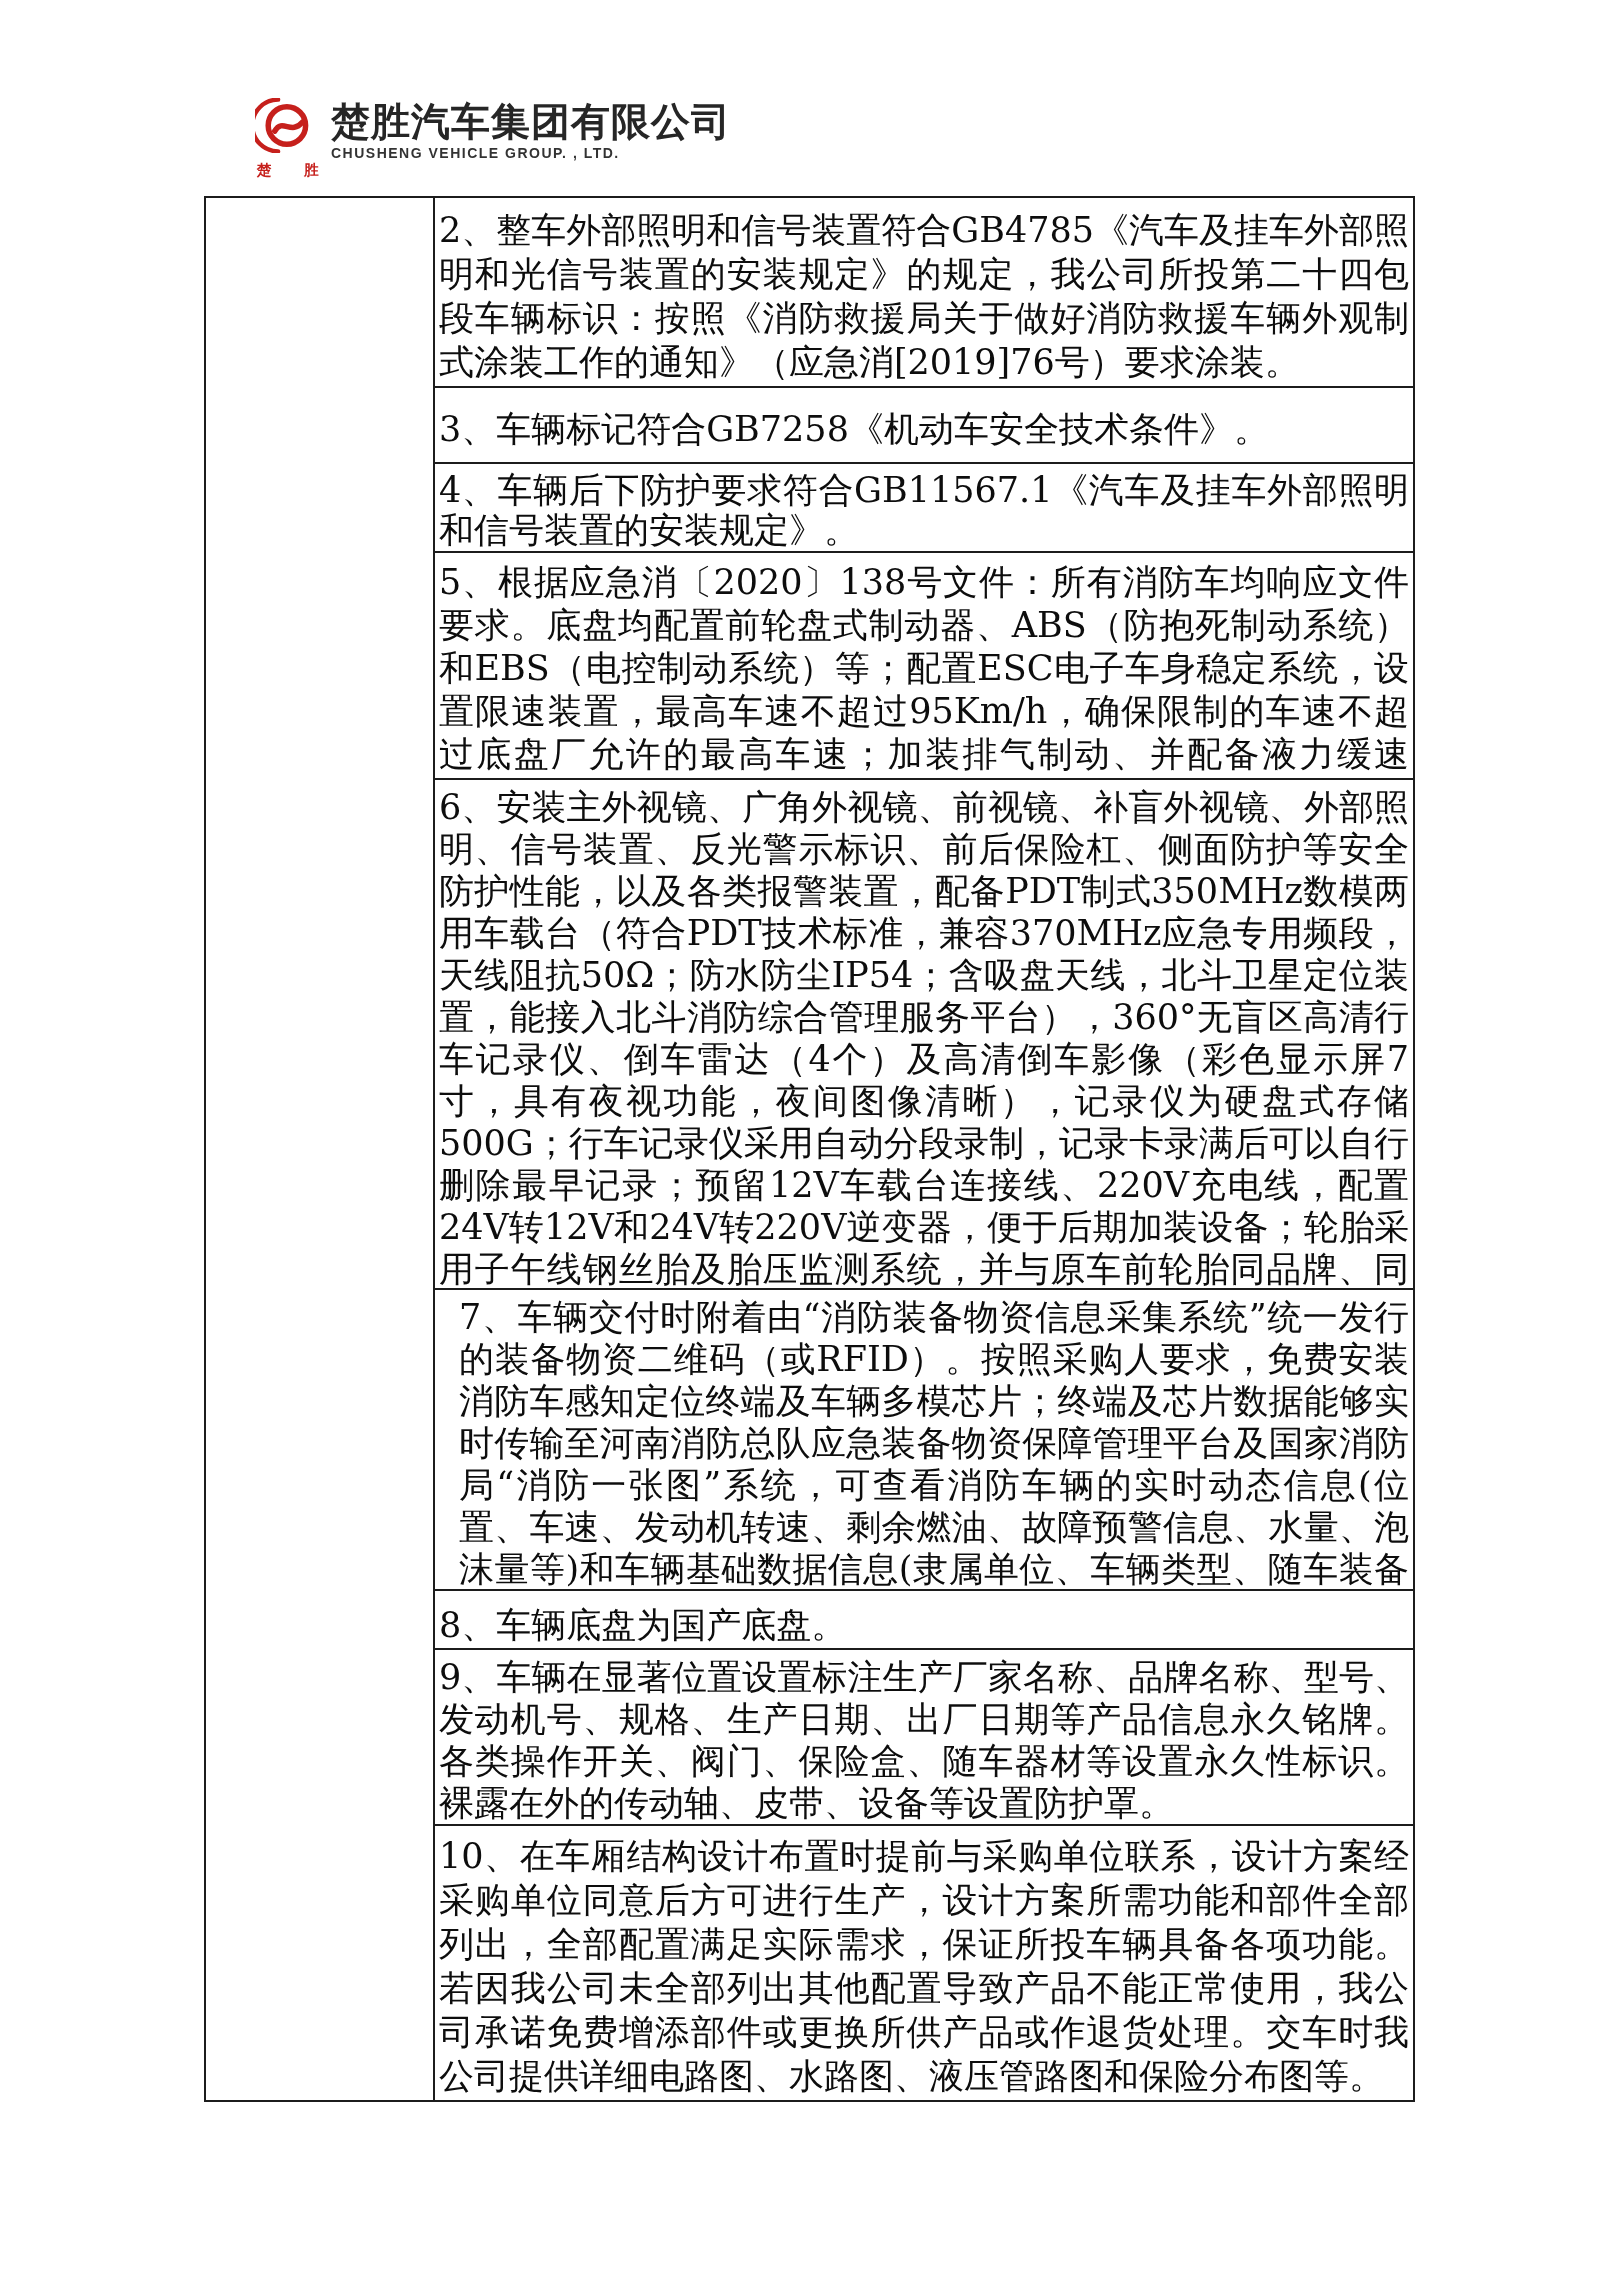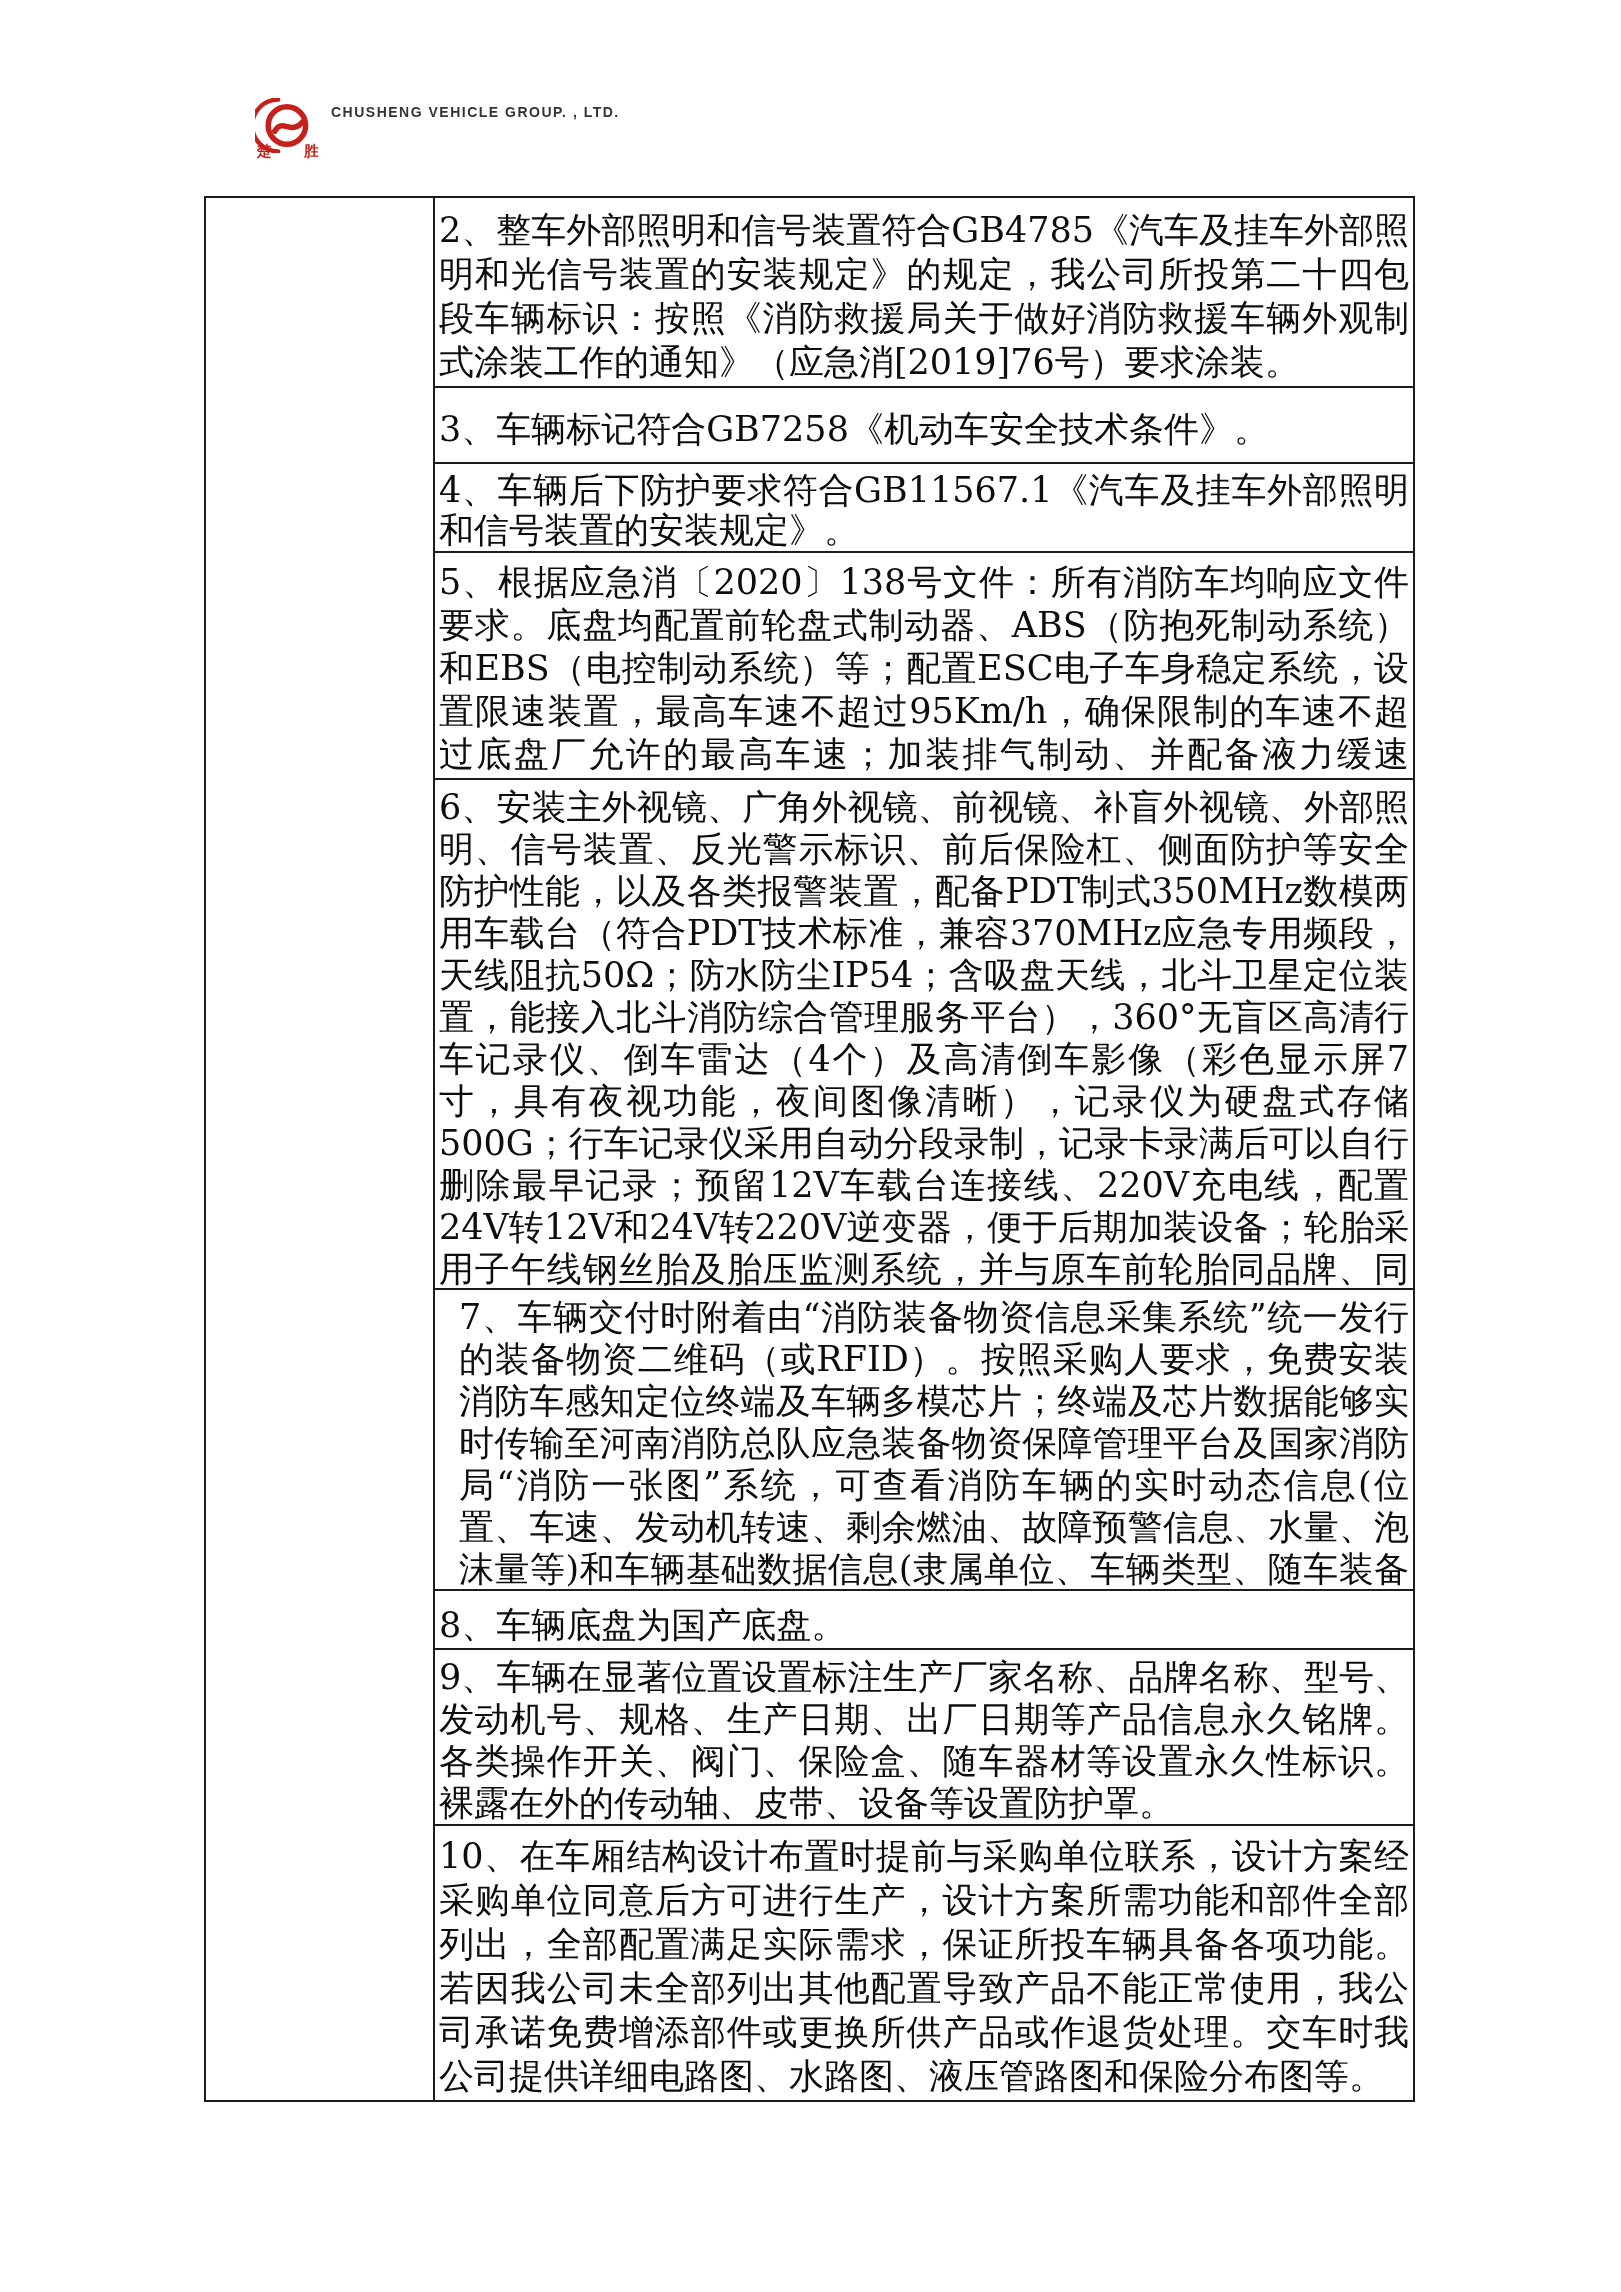--- a/index.html
+++ b/index.html
@@ -9,21 +9,21 @@
     height:2293px;
     background:#ffffff;
     font-family:"DejaVu Serif","Liberation Serif",serif;
     color:#111;
     overflow:hidden;
   }
   
   .logo-block{position:absolute;left:245px;top:93px;width:882px;height:93px;}
   .emblem{position:absolute;left:9.8px;top:4.9px;width:55px;height:55px;}
   .logo-caption{
-    position:absolute;left:11.8px;top:49px;width:53px;
+    position:absolute;left:11.8px;top:68px;width:53px;
     font-size:14.7px;font-weight:bold;color:#c6201c;
     letter-spacing:13.7px;white-space:nowrap;
     font-family:"DejaVu Serif","Liberation Serif",serif;
   }
   .company-names{position:absolute;left:86px;top:7.8px;}
   .company-cn{
     font-family:"Liberation Sans","DejaVu Sans",sans-serif;
     font-size:39px;font-weight:bold;color:#262626;
     letter-spacing:1px;line-height:41px;white-space:nowrap;
   }
@@ -61,20 +61,21 @@
 <div class="page">
 
   <div class="logo-block">
     <svg class="emblem" viewBox="0 0 100 100" aria-hidden="true">
       <path d="M42,3 A47,47 0 0,0 42,97" fill="none" stroke="#c6201c" stroke-width="8" stroke-linecap="round"></path>
       <circle cx="58" cy="50" r="34" fill="none" stroke="#c6201c" stroke-width="10"></circle>
       <path d="M36,60 C50,36 66,68 86,44" fill="none" stroke="#c6201c" stroke-width="10" stroke-linecap="round"></path>
     </svg>
     <div class="logo-caption">楚 胜</div>
     <div class="company-names">
+      <div class="company-cn">楚胜汽车集团有限公司</div>
       <div class="company-en">CHUSHENG VEHICLE GROUP. , LTD.</div>
     </div>
   </div>
 
   <table class="spec-table">
     <colgroup>
         <col class="col-left">
         <col>
       </colgroup>
     <tbody>

